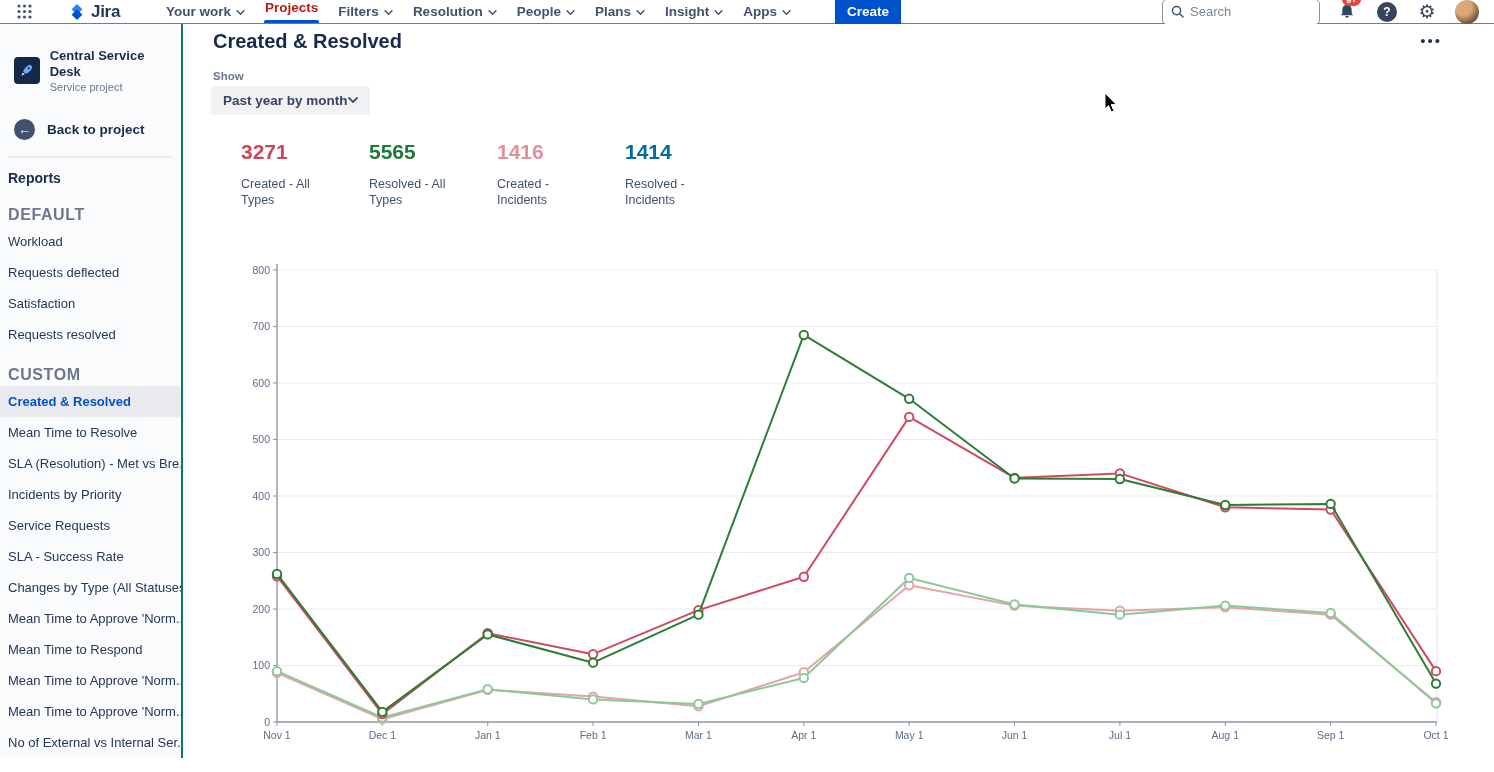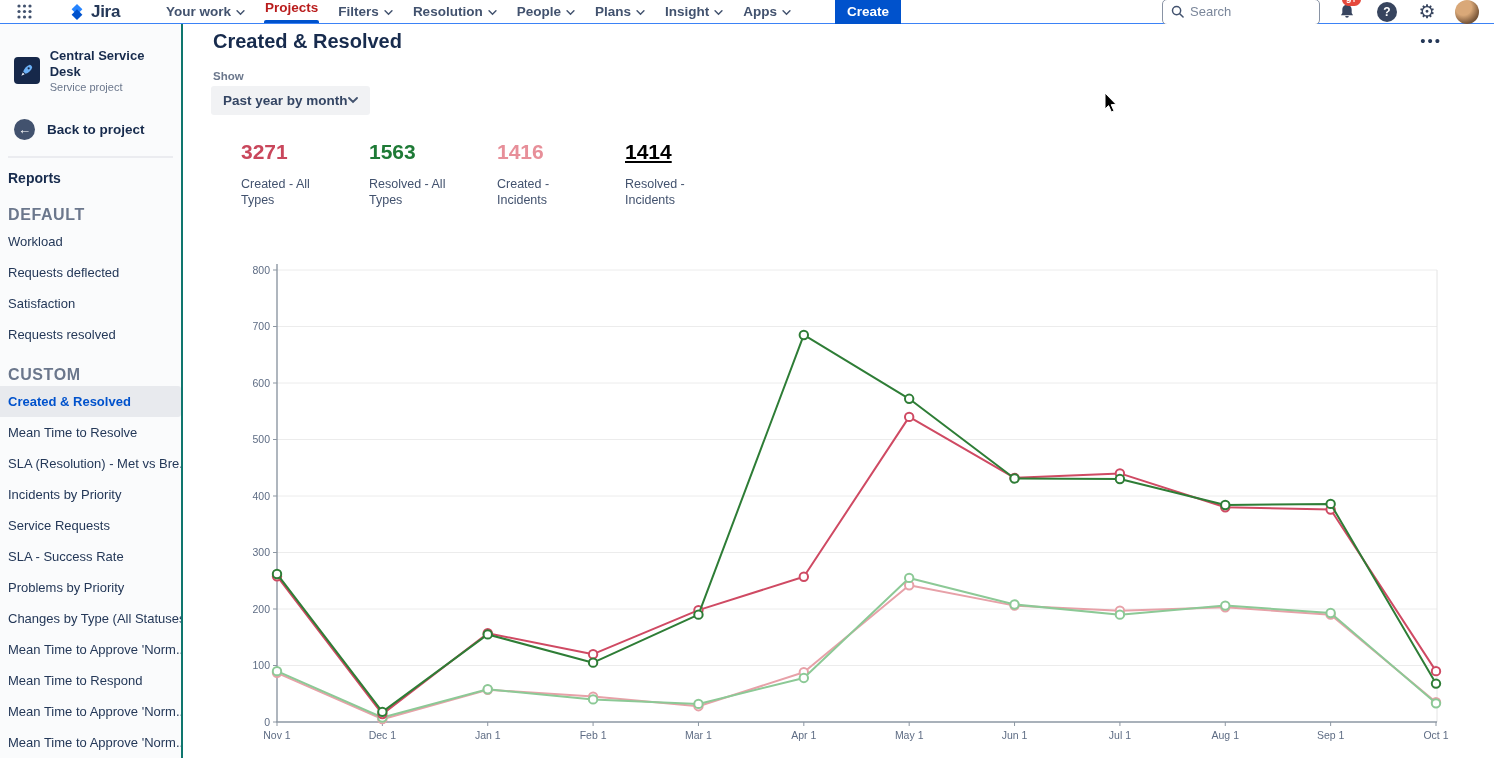--- a/index.html
+++ b/index.html
@@ -220,21 +220,20 @@
   </div>
         <div>
     <div class="section-title">CUSTOM</div>
     <div>
             <div class="side-item selected">Created &amp; Resolved</div>
             <div class="side-item">Mean Time to Resolve</div>
             <div class="side-item">SLA (Resolution) - Met vs Bre...</div>
             <div class="side-item">Incidents by Priority</div>
             <div class="side-item">Service Requests</div>
             <div class="side-item">SLA - Success Rate</div>
-            <div class="side-item">Problems by Priority</div>
             <div class="side-item">Changes by Type (All Statuses)</div>
             <div class="side-item">Mean Time to Approve 'Norm...</div>
             <div class="side-item">Mean Time to Respond</div>
             <div class="side-item">Mean Time to Approve 'Norm...</div>
             <div class="side-item">Mean Time to Approve 'Norm...</div>
             <div class="side-item">No of External vs Internal Ser...</div>
           </div>
   </div>
       </div>
   </aside>
@@ -250,29 +249,29 @@
         <polyline points="1,1 5,5 9,1" fill="none" stroke="#42526e" stroke-width="1.8" stroke-linecap="round"></polyline>
       </svg>
     </button>
 
     <div class="stats" id="stats-row">
         <div class="stat">
     <div class="stat-value" style="color: rgb(201, 71, 92);">3271</div>
     <div class="stat-label">Created - All Types</div>
   </div>
         <div class="stat">
-    <div class="stat-value" style="color: rgb(30, 122, 54);">1563</div>
+    <div class="stat-value" style="color: rgb(30, 122, 54);">5565</div>
     <div class="stat-label">Resolved - All Types</div>
   </div>
         <div class="stat">
     <div class="stat-value" style="color: rgb(231, 143, 153);">1416</div>
     <div class="stat-label">Created - Incidents</div>
   </div>
         <div class="stat">
-    <div class="stat-value" style="color: #000000; text-decoration: underline;">1414</div>
+    <div class="stat-value" style="color: #0369a1;">1414</div>
     <div class="stat-label">Resolved - Incidents</div>
   </div>
       </div>
 
     <div class="chart-wrap">
       <svg id="chart-svg" width="1220" height="496" viewBox="0 0 1220 496">
           <line x1="33" y1="464" x2="37" y2="464" stroke="#8d97a3"></line>
           <text x="30" y="467.5" text-anchor="end" class="tick">0</text>
           <line x1="37" y1="407.5" x2="1197" y2="407.5" stroke="#ececec" stroke-width="1"></line>
           <line x1="33" y1="407.5" x2="37" y2="407.5" stroke="#8d97a3"></line>

